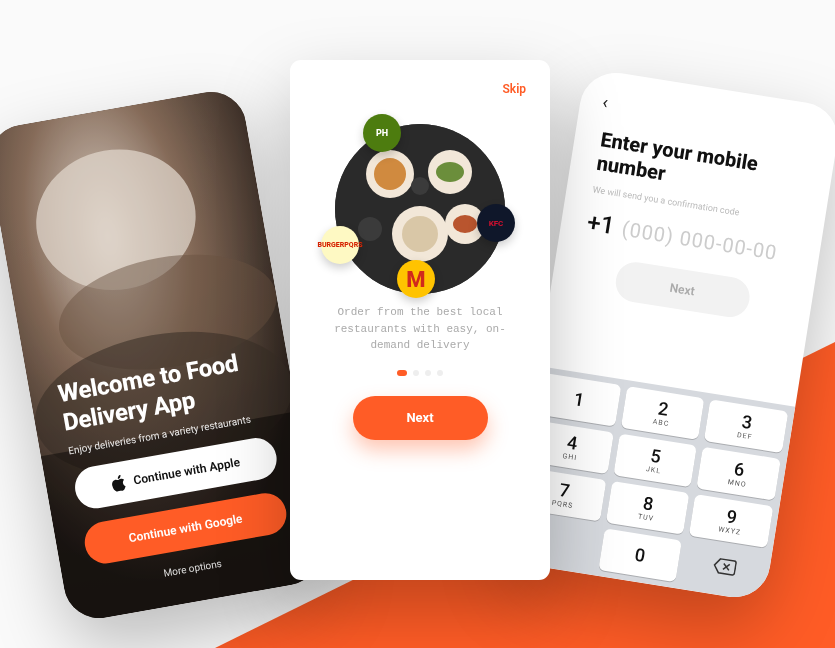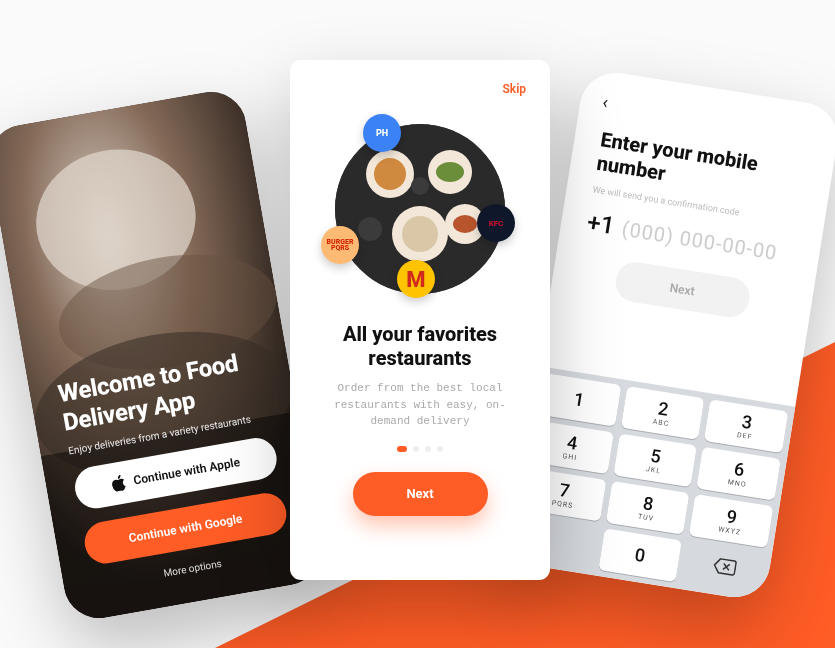--- a/index.html
+++ b/index.html
@@ -74,22 +74,22 @@
     width: 170px; height: 170px; border-radius: 50%; overflow: hidden;
     background: #333;
   }
   .hero .circle svg { width: 100%; height: 100%; display: block; }
   .badge {
     position: absolute; width: 38px; height: 38px; border-radius: 50%;
     display: flex; align-items: center; justify-content: center;
     font-size: 9px; font-weight: 800; color: #fff;
     box-shadow: 0 4px 10px rgba(0,0,0,0.2);
   }
-  .badge.ph { top: -10px; left: 28px; background: #3b82f6; }
-  .badge.bk { bottom: 30px; left: -14px; background: #fdba74; color: #d62300; flex-direction: column; line-height: 0.9; font-size: 7px; }
+  .badge.ph { top: -10px; left: 28px; background: #4d7c0f; }
+  .badge.bk { bottom: 30px; left: -14px; background: #fef9c3; color: #d62300; flex-direction: row; line-height: 0.9; font-size: 7px; }
   .badge.mc { bottom: -4px; left: 62px; background: #ffc300; color: #d1291c; font-size: 22px; }
   .badge.kfc { right: -10px; top: 80px; background: #0f172a; color: #c8102e; font-size: 8px; }
   .screen2 h2 { margin-top: 28px; text-align: center; font-size: 20px; font-weight: 800; color: #111; line-height: 1.2; }
   .screen2 .desc { margin-top: 10px; text-align: center; font-size: 11px; color: #aaa; line-height: 1.5; max-width: 190px; font-family: Liberation Mono, monospace; }
   .dots { display: flex; gap: 6px; margin-top: 16px; }
   .dots .dot { width: 6px; height: 6px; border-radius: 50%; background: #eee; }
   .dots .dot.active { background: #ff5c26; width: 10px; border-radius: 3px; }
   .screen2 .next {
     margin-top: 20px; width: 135px; height: 44px; border-radius: 22px;
     background: #ff5c26; color: #fff; display: flex; align-items: center; justify-content: center;
@@ -196,21 +196,20 @@
       </svg>
     </div>
     <div class="badge ph">PH</div>
     <div class="badge bk">
       <span>BURGER</span>
       <span>PQRS</span>
     </div>
     <div class="badge mc">M</div>
     <div class="badge kfc">KFC</div>
   </div>
-  <h2>All your favorites restaurants</h2>
   <div class="desc">Order from the best local restaurants with easy, on-demand delivery</div>
   <div class="dots">
     <span class="dot active"></span>
     <span class="dot"></span>
     <span class="dot"></span>
     <span class="dot"></span>
   </div>
   <div class="next">Next</div>
 </div>
 

